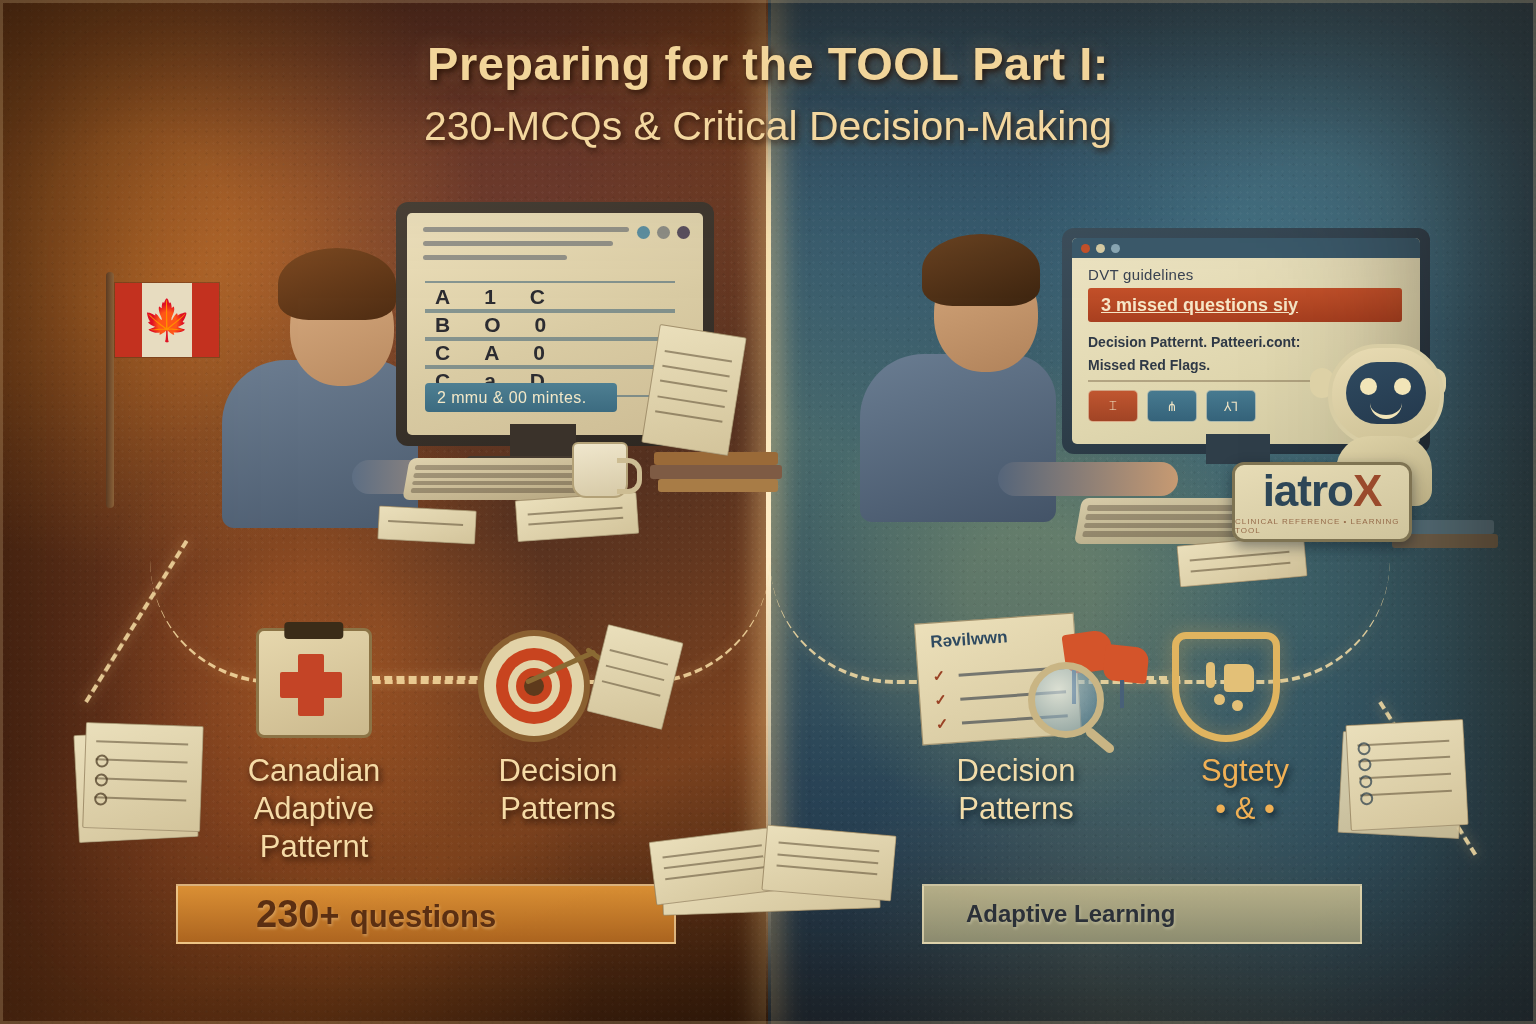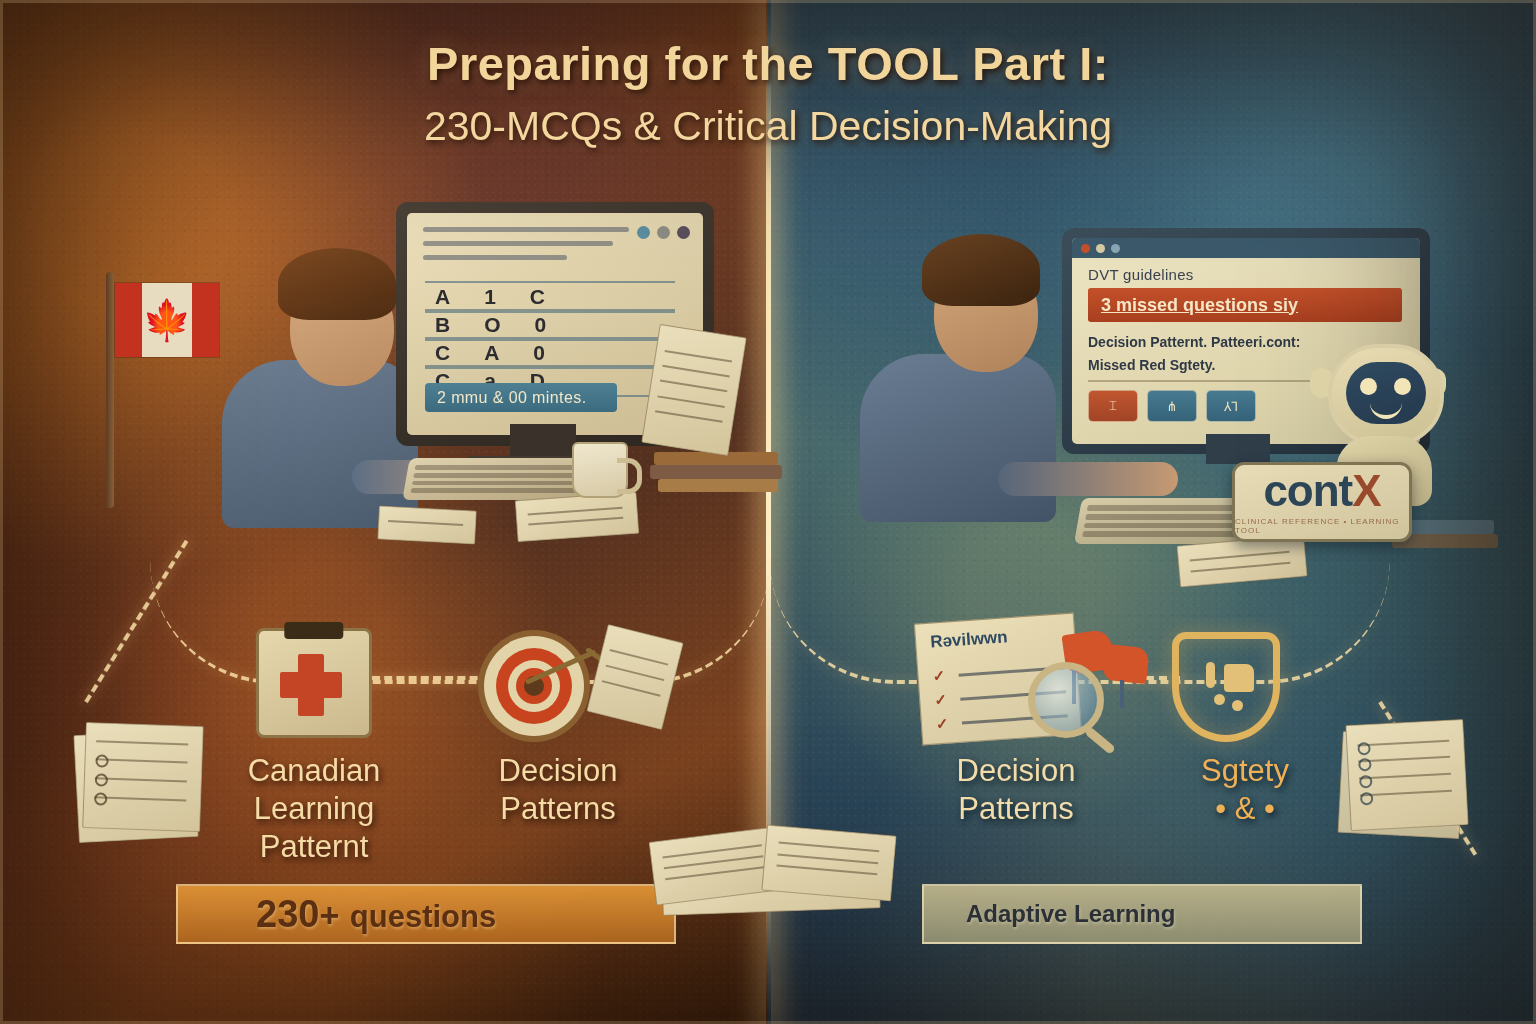--- a/index.html
+++ b/index.html
@@ -301,21 +301,21 @@
     <div class="mscreen" style="inset:10px;">
       <div class="scr-r">
         <div class="titlebar">
           <i style="background:#c4512a"></i>
             <i style="background:#d8cda4"></i>
             <i style="background:#8aa7b4"></i>
         </div>
         <div class="r-label" style="top:28px;">DVT guidelines</div>
         <div class="alert" style="top:50px;text-decoration:underline;">3 missed questions siy</div>
         <div class="r-line" style="top:96px;">Decision Patternt. Patteeri.cont:</div>
-        <div class="r-line" style="top:119px;">Missed Red Sgtety.</div>
+        <div class="r-line" style="top:119px;">Missed Red Flags.</div>
         <div class="hr" style="top:142px;"></div>
         <div class="btnrow" style="top:152px;">
           <div class="rbtn" style="background:linear-gradient(180deg,#c05630,#a14425);">⌶</div>
           <div class="rbtn" style="background:linear-gradient(180deg,#477a90,#35637a);">⋔</div>
           <div class="rbtn" style="background:linear-gradient(180deg,#477a90,#35637a);">⅄⅂</div>
         </div>
       </div>
     </div>
   </div>
   <div class="mstand" style="left:1206px;top:434px;width:64px;height:30px;background:#2f3e49;"></div>
@@ -337,21 +337,21 @@
         <div class="r-eye" style="left:14px;"></div>
         <div class="r-eye" style="left:48px;"></div>
         <div class="r-smile"></div>
       </div>
     </div>
     <div class="r-body" style="left:20px;top:100px;"></div>
   </div>
 
   <div class="logo" style="left:1232px;top:462px;width:174px;height:74px;">
     <div class="big">
-      <span>cont</span><b>X</b>
+      <span>iatro</span><b>X</b>
     </div>
     <div class="sub">CLINICAL REFERENCE  •  LEARNING TOOL</div>
   </div>
 
   <div class="book" style="left:1398px;top:520px;width:96px;height:14px;background:#5d7c88;"></div>
   <div class="book" style="left:1392px;top:534px;width:106px;height:14px;background:#7a6a52;"></div>
   <div class="paper" style="left:1178px;top:540px;width:126px;height:40px;transform:rotate(-5deg);">
     <div class="pl" style="top:34%"></div>
       <div class="pl" style="top:62%"></div>
   </div>
@@ -438,21 +438,21 @@
         <div class="pl" style="top:66%"></div>
       <div style="position:absolute;left:10px;top:16%;width:9px;height:9px;border:2px solid rgba(40,60,74,.7);border-radius:50%"></div>
       <div style="position:absolute;left:10px;top:32%;width:9px;height:9px;border:2px solid rgba(40,60,74,.7);border-radius:50%"></div>
       <div style="position:absolute;left:10px;top:48%;width:9px;height:9px;border:2px solid rgba(40,60,74,.7);border-radius:50%"></div>
       <div style="position:absolute;left:10px;top:64%;width:9px;height:9px;border:2px solid rgba(40,60,74,.7);border-radius:50%"></div>
     </div>
   </div>
 
   <div class="lbl" style="left:214px;top:752px;width:200px;">
     <div>Canadian</div>
-    <div>Learning</div>
+    <div>Adaptive</div>
     <div>Patternt</div>
   </div>
 
   <div class="lbl" style="left:458px;top:752px;width:200px;">
     <div>Decision</div>
     <div>Patterns</div>
   </div>
 
   <div class="lbl cool" style="left:916px;top:752px;width:200px;">
     <div>Decision</div>

